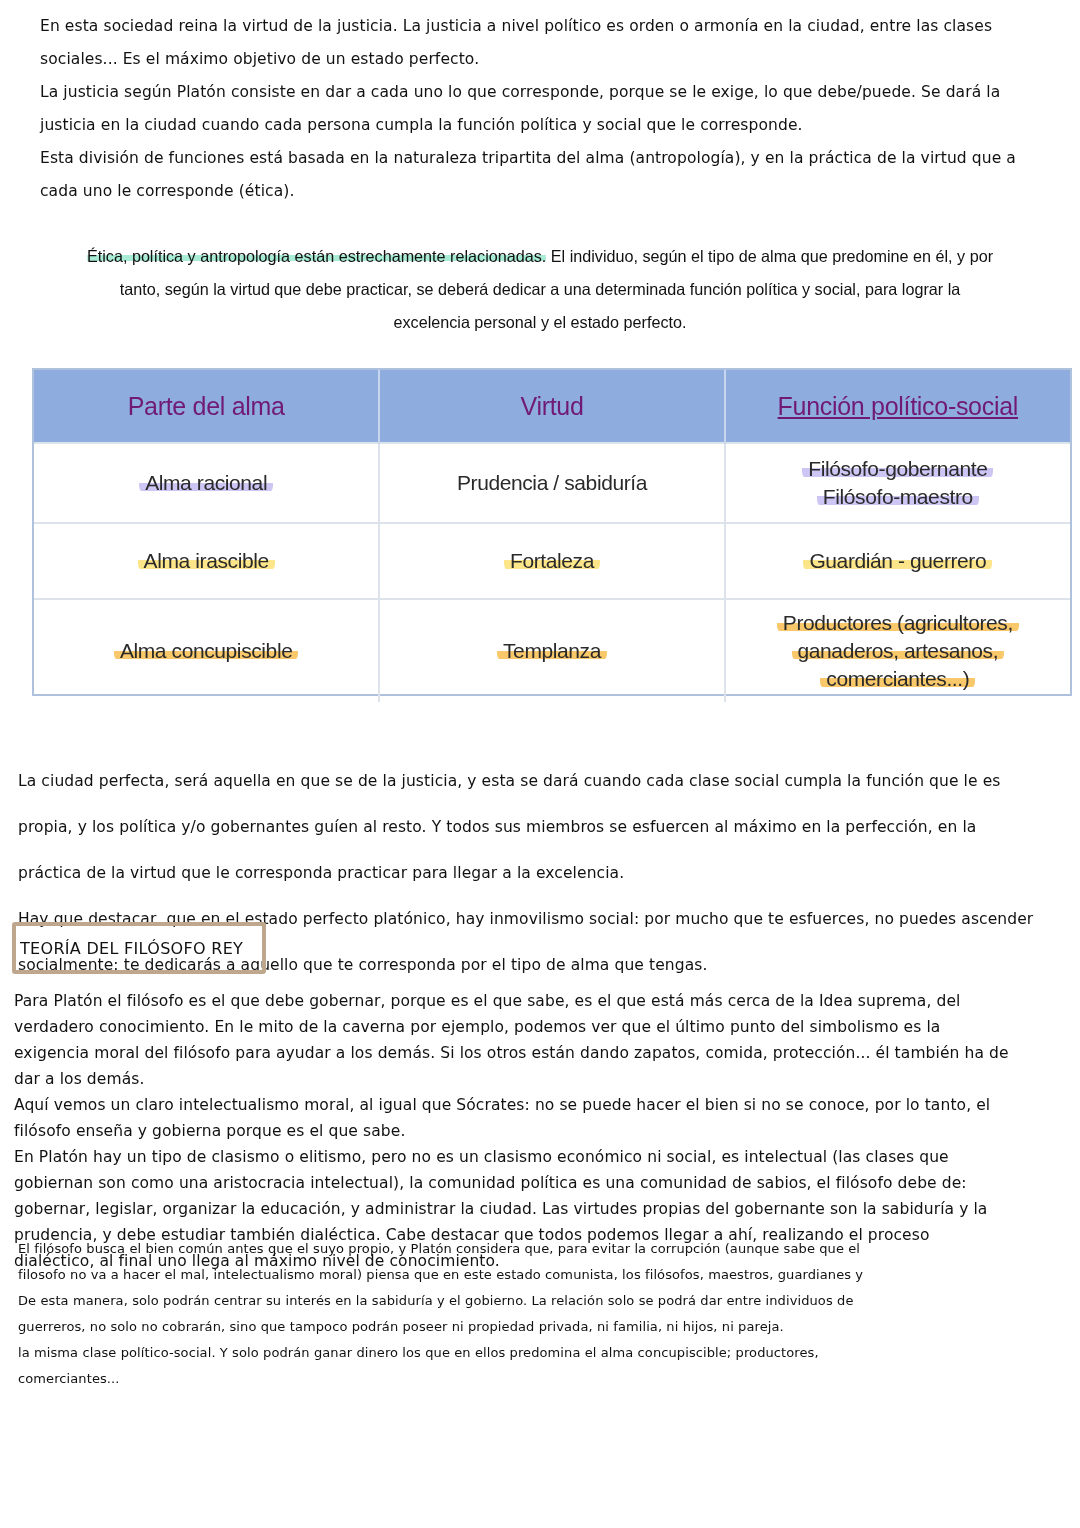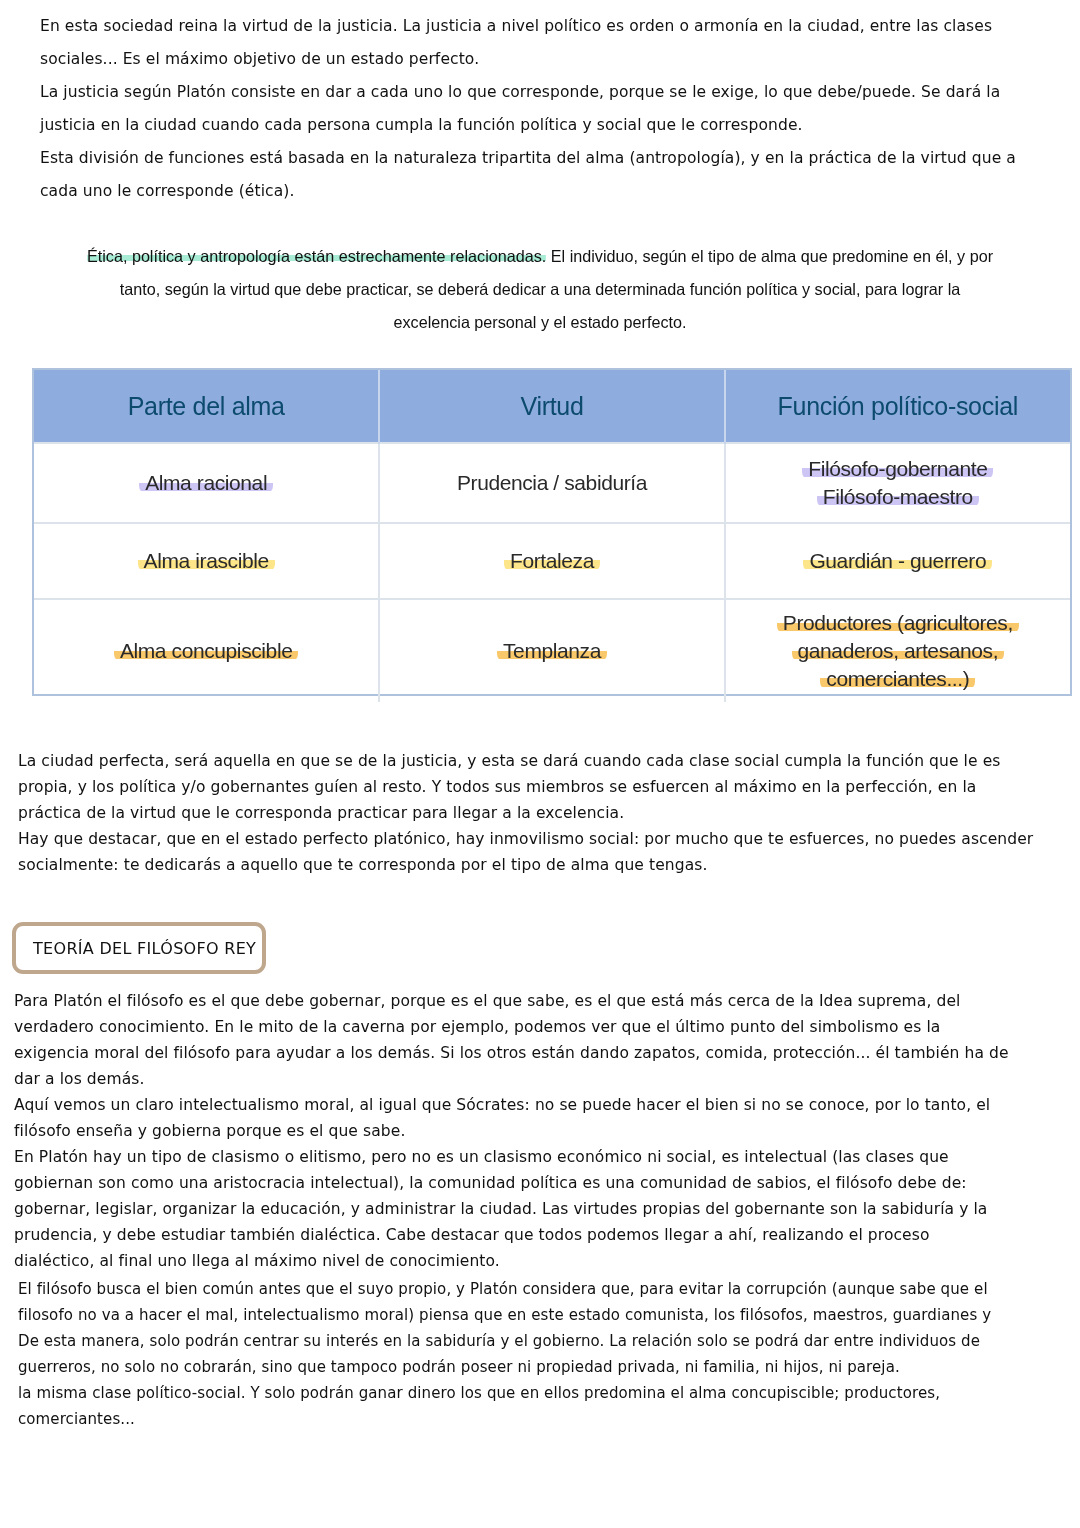--- a/index.html
+++ b/index.html
@@ -33,28 +33,28 @@
       box-sizing: border-box;
     }
     table.alma {
       width: 100%; height: 100%;
       border-collapse: collapse;
       font-family: "Liberation Sans", sans-serif;
       table-layout: fixed;
     }
     table.alma th {
       background: #8eadde;
-      color: #0c4a6e;
+      color: #701a75;
       font-weight: normal;
       font-size: 25px;
       height: 70px;
       border-right: 2px solid #c7d6ec;
       letter-spacing: -0.3px;
     }
-    table.alma th:last-child { border-right: none; }
+    table.alma th:last-child { border-right: none; text-decoration: underline; }
     table.alma td {
       text-align: center;
       font-size: 21px;
       color: #2a2a2a;
       border-right: 2px solid #dde3ea;
       border-top: 2px solid #dde3ea;
       line-height: 28px;
       letter-spacing: -0.4px;
     }
     table.alma td:last-child { border-right: none; }
@@ -74,39 +74,39 @@
     .hl-orange {
       background: linear-gradient(to bottom, transparent 50%, #f9c86a 50%, #f9c86a 88%, transparent 88%);
       border-radius: 8px;
       padding: 0 6px;
     }
     .cell-line { display: block; text-align: center; }
     .p3 {
       left: 18px; top: 748px; width: 1052px;
       font-size: 15.5px; line-height: 26px; letter-spacing: 0.1px;
     }
-    .p3 .line { display: block; white-space: nowrap; }
+    .p3 .line { display: block; white-space: nowrap; margin-top: 20px; }
     .section-box {
       left: 12px; top: 922px; width: 254px; height: 52px;
       border: 4px solid #bfa78d;
       box-sizing: border-box;
-      border-radius: 11px;
+      border-radius: 3px;
       display: flex; align-items: center;
-      padding-left: 17px;
+      padding-left: 4px;
       font-size: 16px;
       letter-spacing: 0.3px;
     }
     .p4 {
       left: 14px; top: 988px; width: 1052px;
       font-size: 15.5px; line-height: 26px; letter-spacing: 0.1px;
     }
     .p4 .line { display: block; white-space: nowrap; }
     .p5 {
-      left: 18px; top: 1276px; width: 1052px;
-      font-size: 15px; line-height: 26px; letter-spacing: 0.1px;
+      left: 18px; top: 1236px; width: 1052px;
+      font-size: 13px; line-height: 26px; letter-spacing: 0.1px;
     }
     .p5 .line { display: block; white-space: nowrap; }
   </style>
 </head>
 <body>
 
 <div class="block p1">
   <span class="line">En esta sociedad reina la virtud de la justicia. La justicia a nivel político es orden o armonía en la ciudad, entre las clases</span>
   <span class="line">sociales... Es el máximo objetivo de un estado perfecto.</span>
   <span class="line">La justicia según Platón consiste en dar a cada uno lo que corresponde, porque se le exige, lo que debe/puede. Se dará la</span>

